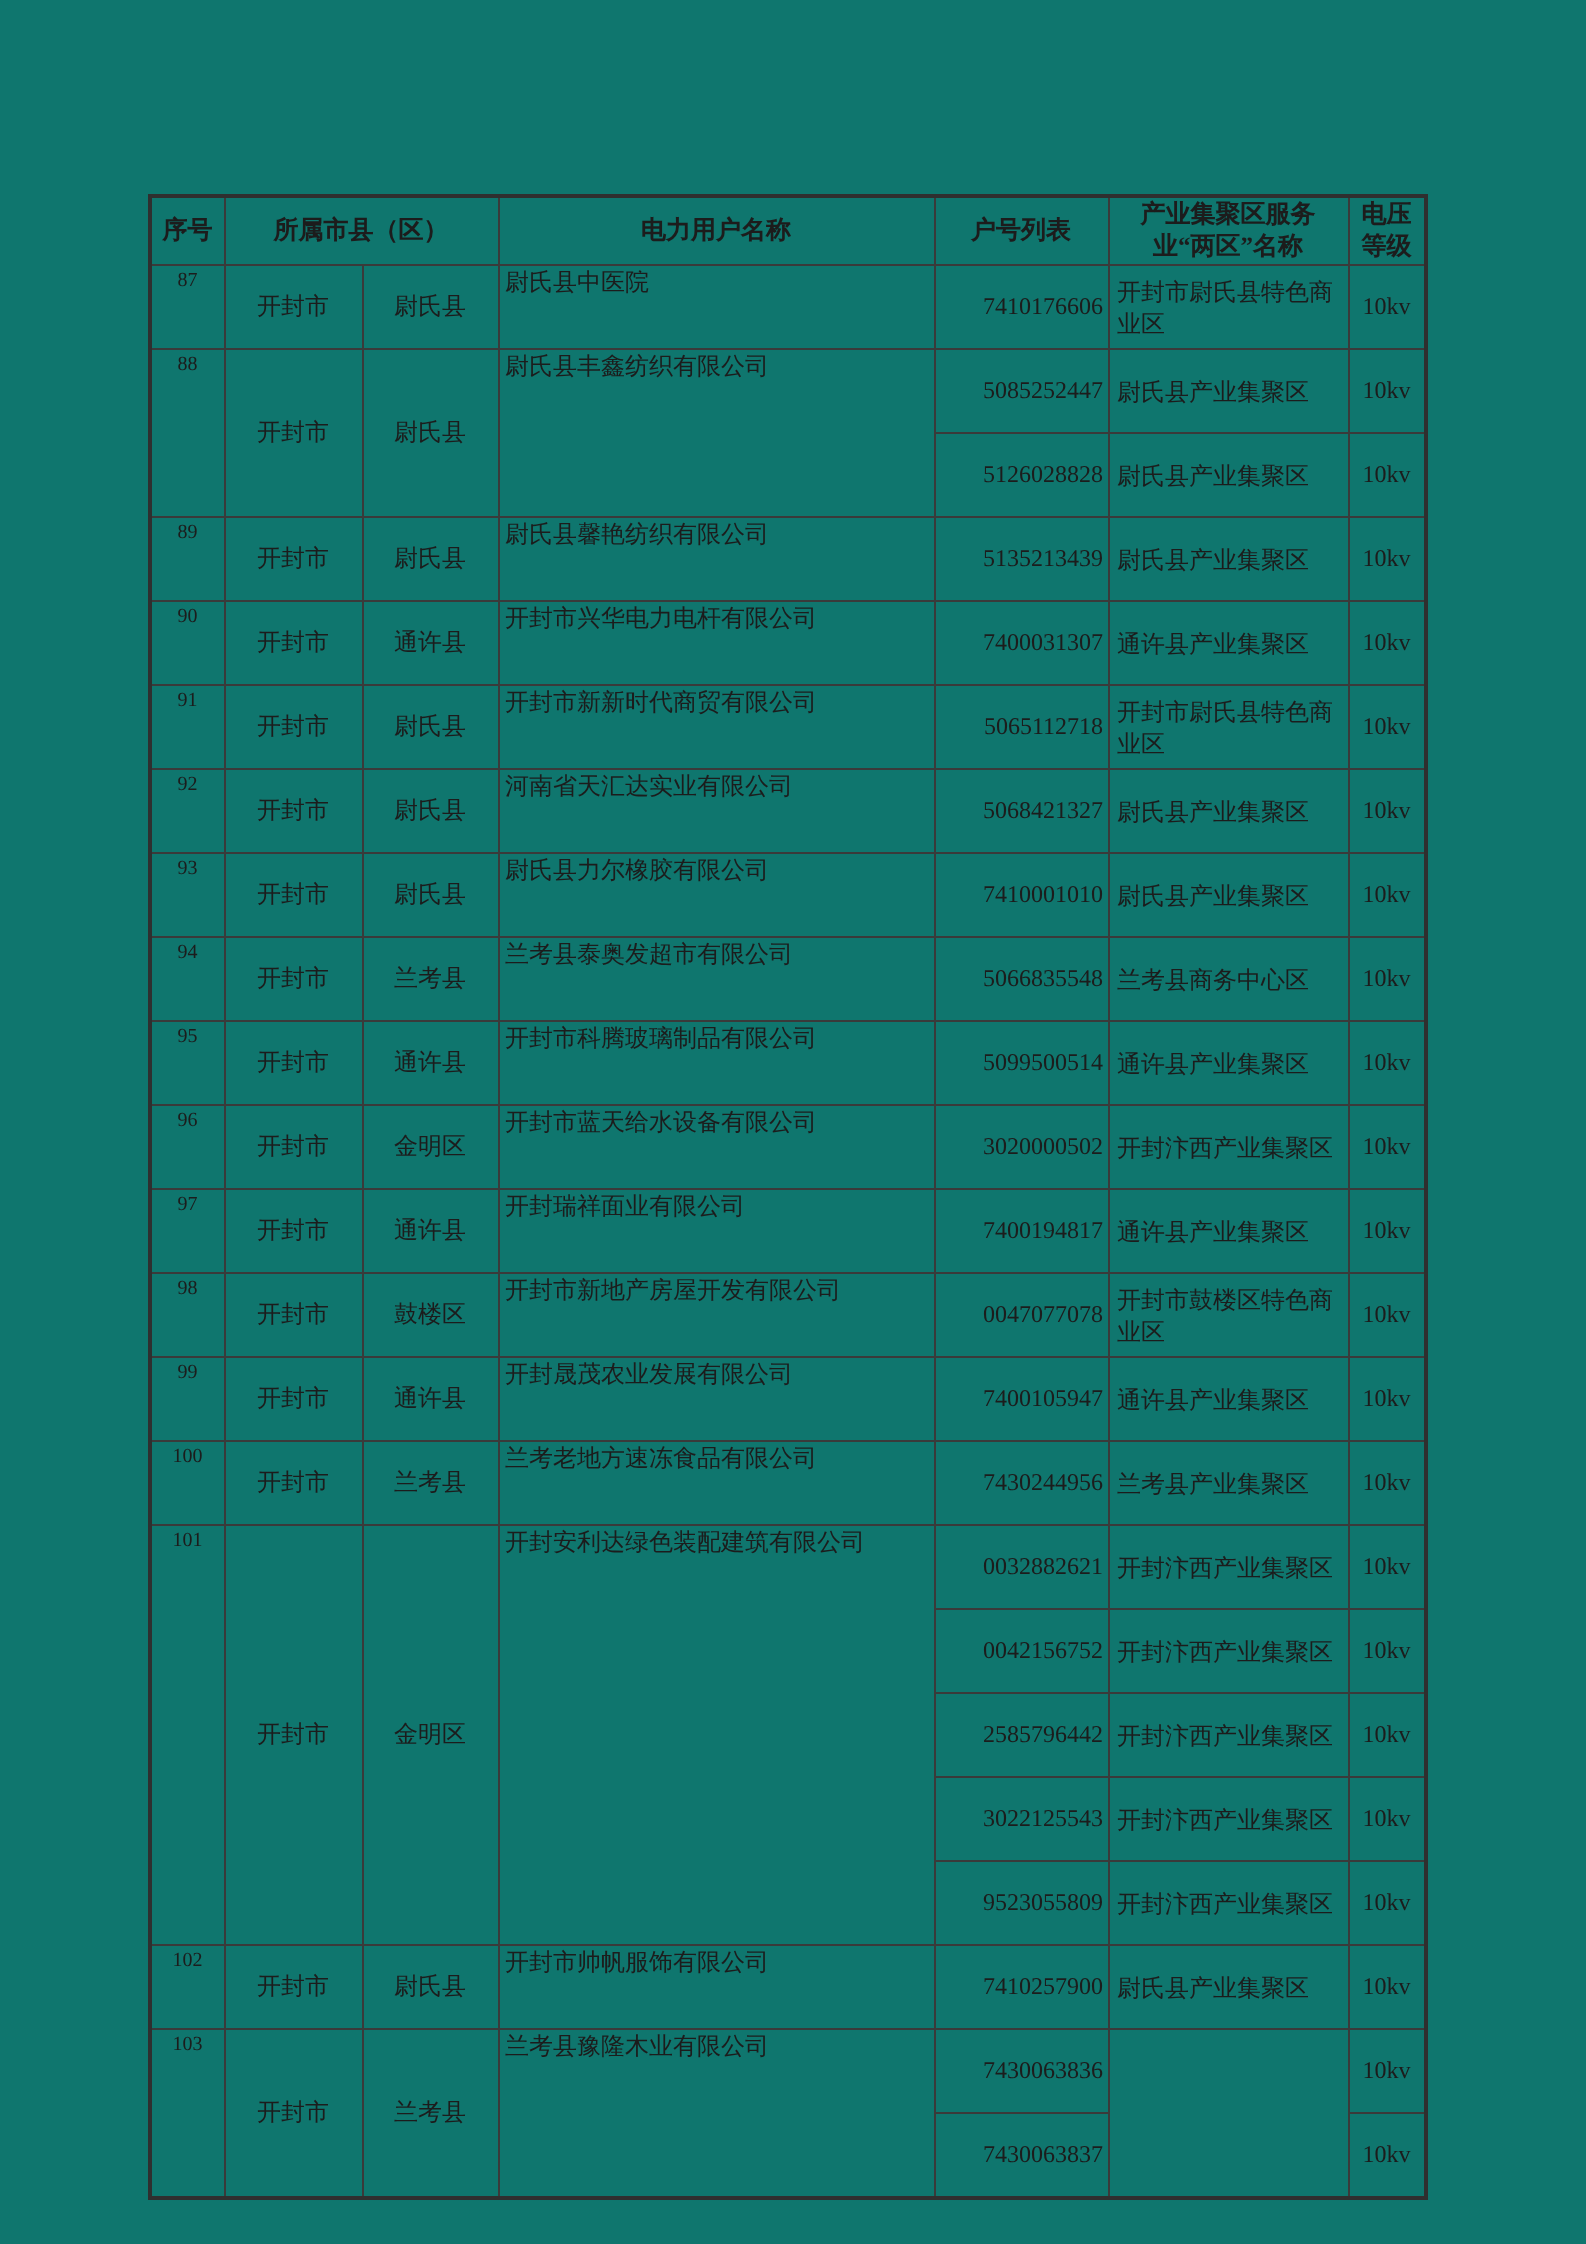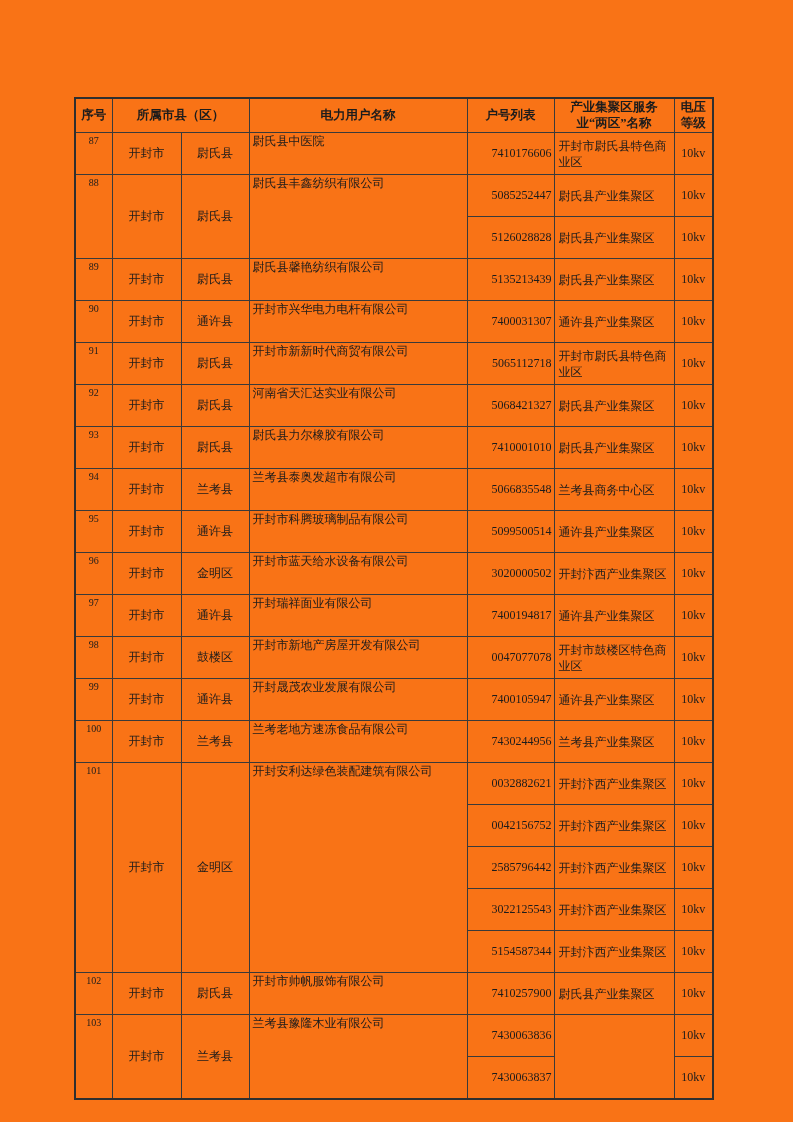--- a/index.html
+++ b/index.html
@@ -4,21 +4,21 @@
 <style>
   html, body {
     margin: 0;
     padding: 0;
     background: #ffffff;
   }
   .page {
     position: relative;
     width: 793px;
     height: 1122px;
-    background: #f97316;
+    background: #0f766e;
     overflow: hidden;
     font-family: "Liberation Serif", "DejaVu Serif", serif;
     color: #1c1c1c;
   }
   table.power-table {
     position: absolute;
     left: 74px;
     top: 97px;
     width: 638px;
     border-collapse: collapse;
@@ -250,21 +250,21 @@
           <td class="account">2585796442</td>
           <td class="zone">开封汴西产业集聚区</td>
           <td class="voltage">10kv</td>
         </tr>
         <tr>
           <td class="account">3022125543</td>
           <td class="zone">开封汴西产业集聚区</td>
           <td class="voltage">10kv</td>
         </tr>
         <tr>
-          <td class="account">5154587344</td>
+          <td class="account">9523055809</td>
           <td class="zone">开封汴西产业集聚区</td>
           <td class="voltage">10kv</td>
         </tr>
         <tr>
           <td class="seq">102</td>
           <td class="city">开封市</td>
           <td class="county">尉氏县</td>
           <td class="name">开封市帅帆服饰有限公司</td>
           <td class="account">7410257900</td>
           <td class="zone">尉氏县产业集聚区</td>

